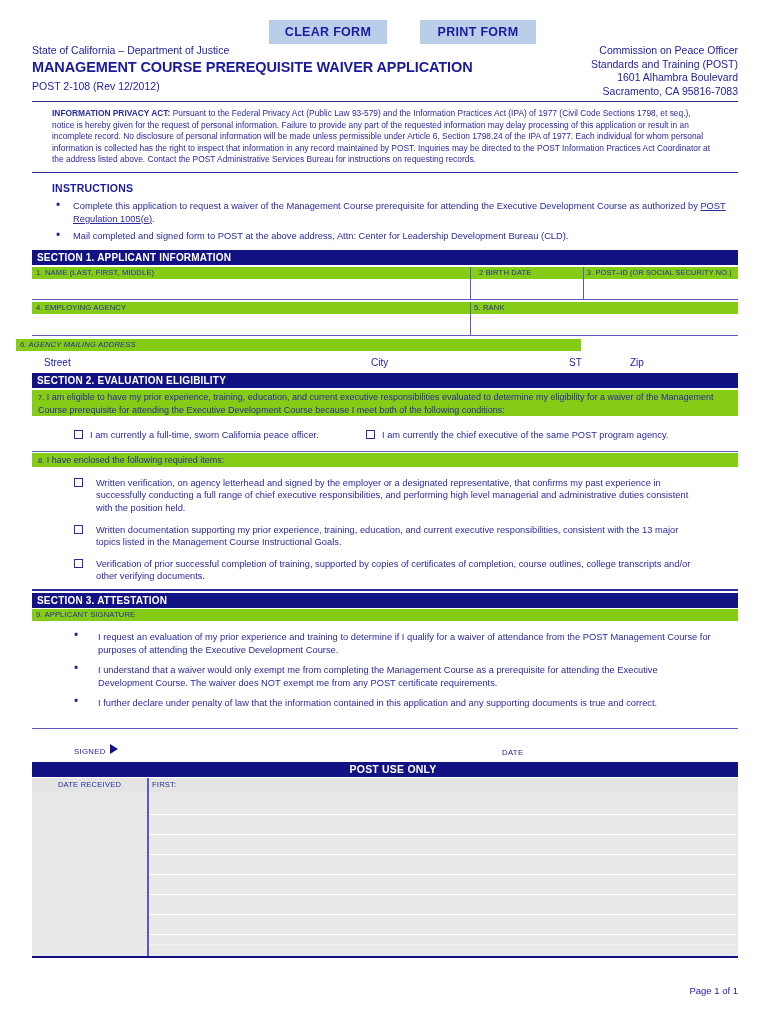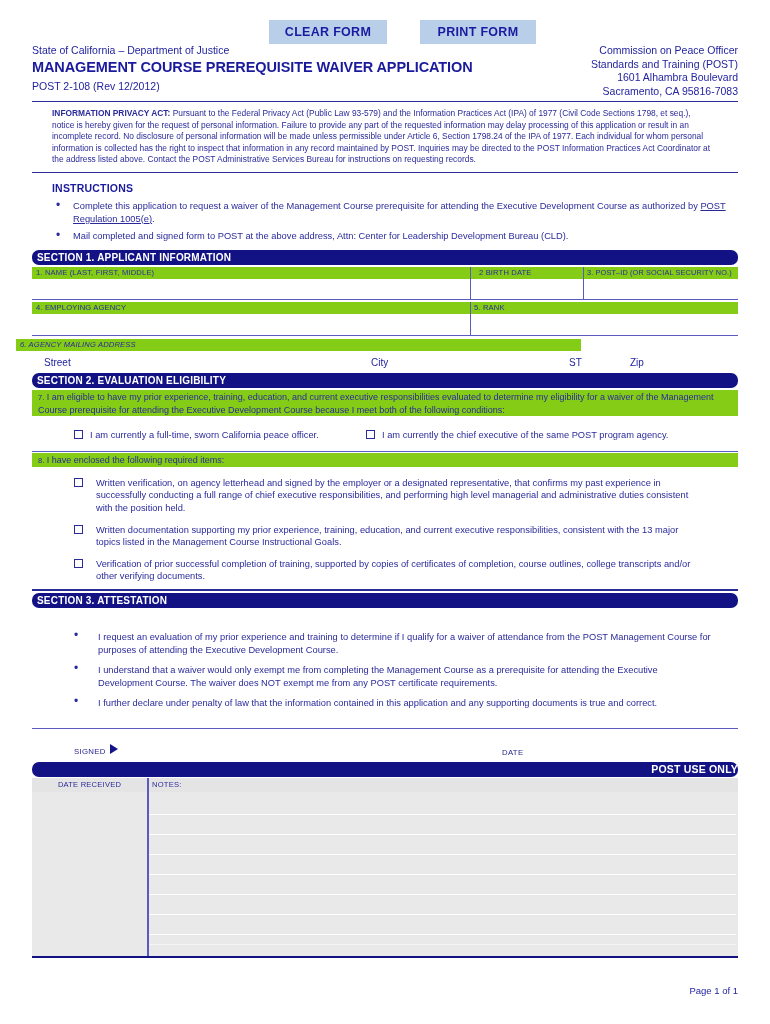--- a/index.html
+++ b/index.html
@@ -91,23 +91,23 @@
     position: absolute; left: 4px; top: -1px;
     font-size: 12px; line-height: 13px; color: #2a2a9b;
   }
   .link { text-decoration: underline; color: #2a2a9b; }
 
   
   .sec-bar {
     position: absolute; left: 32px; width: 706px; height: 15px;
     background: #121284; color: #ffffff;
     font-size: 10px; font-weight: bold; line-height: 15px;
-    padding-left: 5px; letter-spacing: .2px; border-radius: 7px;
-  }
-  .sec-bar.center { text-align: right; padding-left: 16px; font-size: 10.5px; }
+    padding-left: 5px; letter-spacing: .2px;
+  }
+  .sec-bar.center { text-align: center; padding-left: 16px; font-size: 10.5px; }
 
   
   .lbl-band {
     position: absolute; background: #84cc16;
     font-size: 7.6px; line-height: 12px; color: #2a2a9b;
     padding-left: 4px; letter-spacing: .15px; white-space: nowrap;
     overflow: hidden;
   }
   .lbl-band.sm { font-size: 7.3px; }
   .white-box { position: absolute; background: #ffffff; }
@@ -282,20 +282,21 @@
     <span class="body">Written documentation supporting my prior experience, training, education, and current executive responsibilities, consistent with the 13 major topics listed in the Management Course Instructional Goals.</span>
   </div>
   <div class="req-item" style="top:558px;">
     <span class="cbx cb"></span>
     <span class="body">Verification of prior successful completion of training, supported by copies of certificates of completion, course outlines, college transcripts and/or other verifying documents.</span>
   </div>
 
   <div class="hline-dark" style="top:589px;left:32px;width:706px;height:2px;"></div>
 
   <div class="sec-bar" style="top:593px;">SECTION 3.   ATTESTATION</div>
+  <div class="lbl-band" style="top:609px;left:32px;width:706px;height:12px;">9.  APPLICANT SIGNATURE</div>
 
   <div class="att-item" style="top:631px;">
     <span class="dot">•</span>
     <span class="body">I request an evaluation of my prior experience and training to determine if I qualify for a waiver of attendance from the POST Management Course for purposes of attending the Executive Development Course.</span>
   </div>
   <div class="att-item" style="top:664px;">
     <span class="dot">•</span>
     <span class="body">I understand that a waiver would only exempt me from completing the Management Course as a prerequisite for attending the Executive Development Course. The waiver does NOT exempt me from any POST certificate requirements.</span>
   </div>
   <div class="att-item" style="top:697px;">
@@ -307,21 +308,21 @@
 
   <div class="sig-lbl" style="top:747px;left:74px;">SIGNED</div>
   <div class="sig-arrow" style="top:744px;left:110px;"></div>
   <div class="sig-lbl" style="top:748px;left:502px;">DATE</div>
 
   <div class="sec-bar center" style="top:762px;">POST USE ONLY</div>
 
   <div class="pu-wrap">
     <div class="pu-head">
       <span style="left:0;width:115px;text-align:center;">DATE RECEIVED</span>
-      <span style="left:120px;">NOTES:</span>
+      <span style="left:120px;">FIRST:</span>
     </div>
     <div class="pu-body">
       <div class="pu-dots"></div>
       <div class="pu-rule" style="top:22px;"></div>
       <div class="pu-rule" style="top:42px;"></div>
       <div class="pu-rule" style="top:62px;"></div>
       <div class="pu-rule" style="top:82px;"></div>
       <div class="pu-rule" style="top:102px;"></div>
       <div class="pu-rule" style="top:122px;"></div>
       <div class="pu-rule" style="top:142px;"></div>

